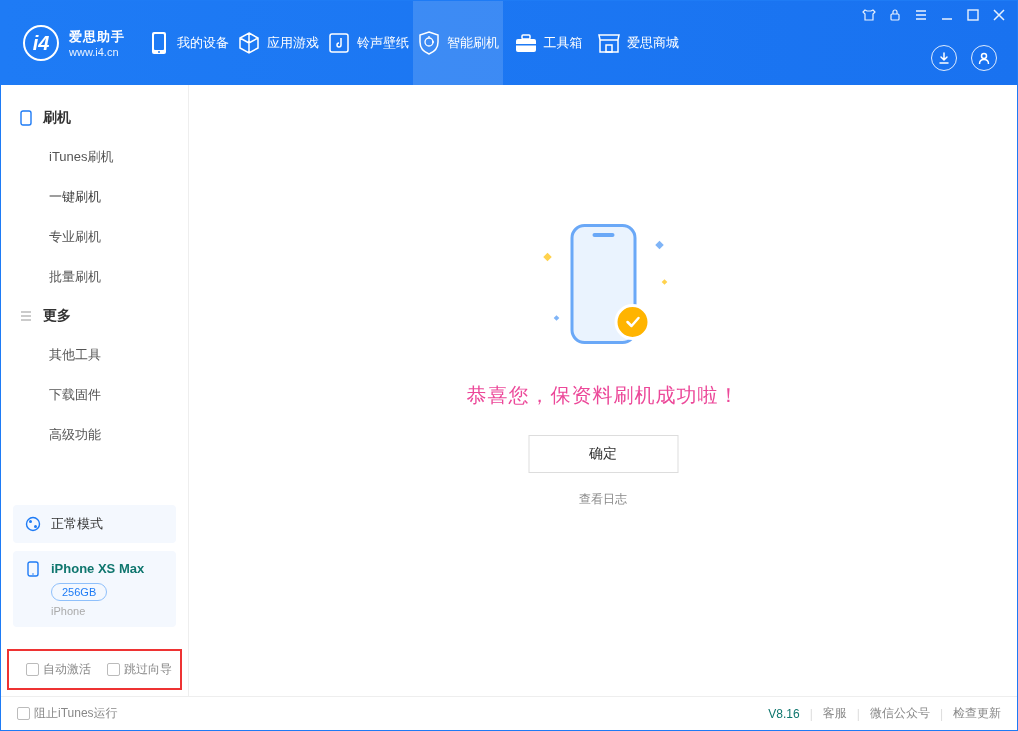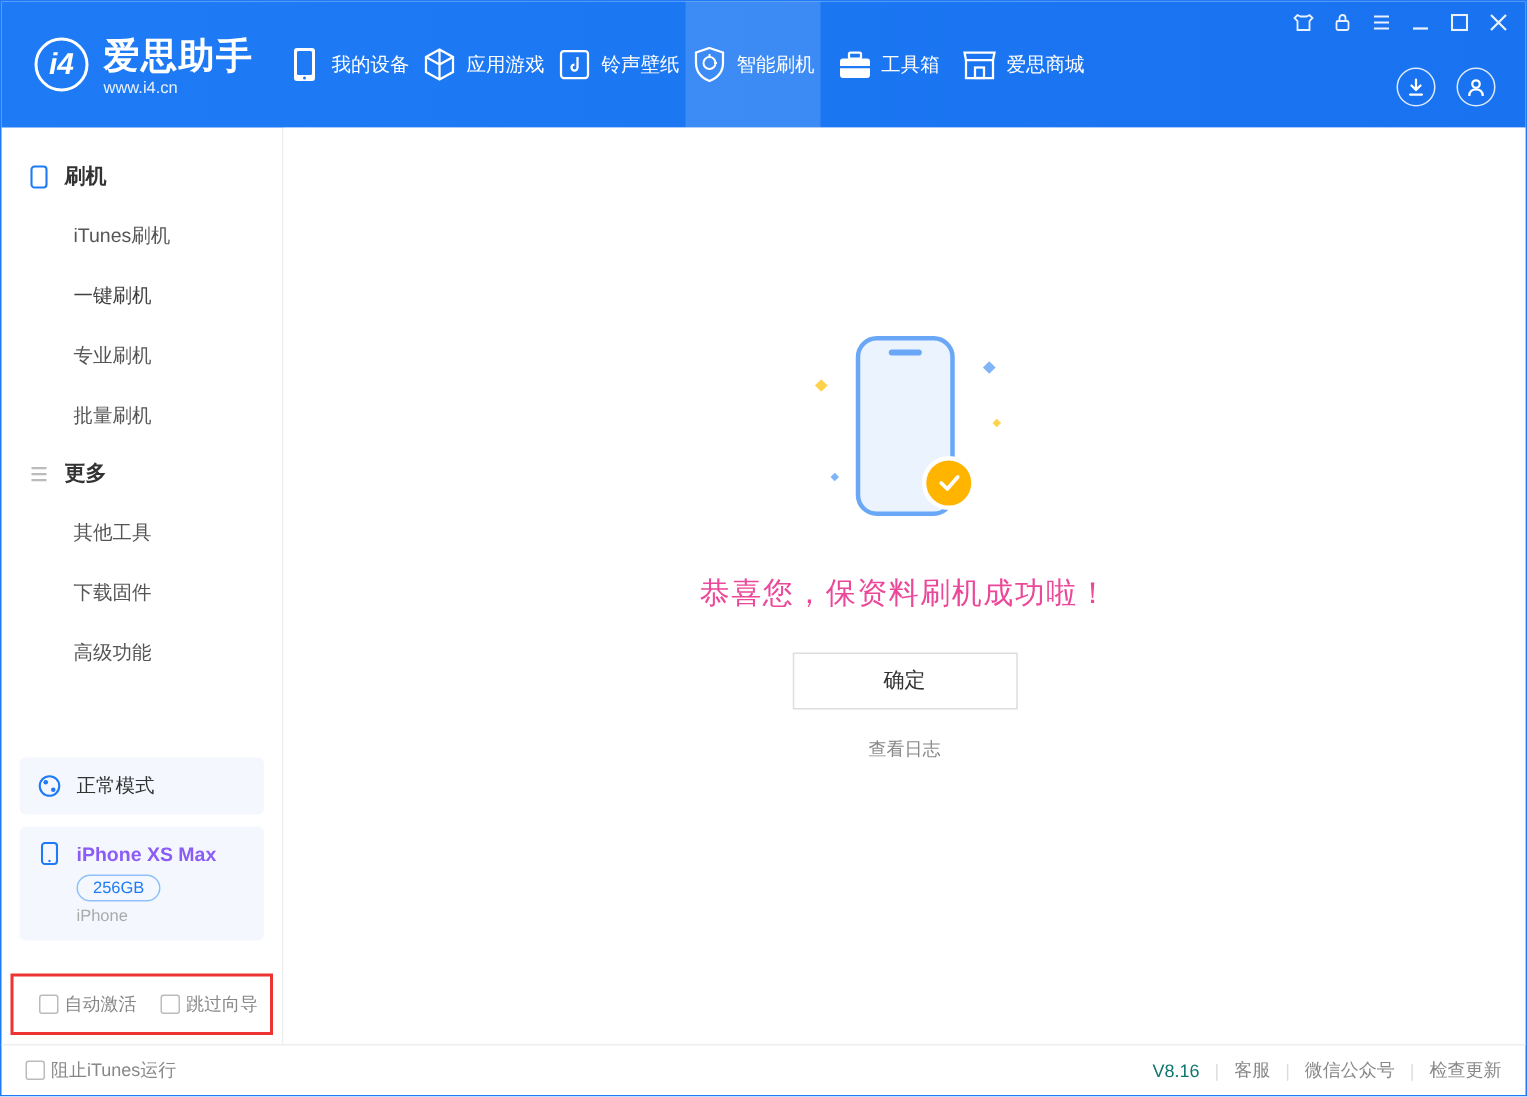--- a/index.html
+++ b/index.html
@@ -4,21 +4,21 @@
 <style>
 * { box-sizing: border-box; margin: 0; padding: 0; }
 body { font-family: "Microsoft YaHei", Arial, sans-serif; font-size: 13px; color: #333; background: #fff; }
 .window { width: 1018px; height: 731px; border: 1px solid #1e7bf5; position: relative; display: flex; flex-direction: column; }
 
 
 .header { height: 84px; background: linear-gradient(to right, #1e7bf5, #1972f0); display: flex; align-items: stretch; color: #fff; position: relative; }
 .logo-area { display: flex; align-items: center; padding: 0 18px 0 22px; }
 .logo-icon { width: 36px; height: 36px; border: 2.5px solid #fff; border-radius: 50%; display: flex; align-items: center; justify-content: center; font-weight: bold; font-style: italic; font-size: 20px; margin-right: 10px; }
 .logo-text { display: flex; flex-direction: column; }
-.logo-title { font-size: 24px; font-weight: bold; letter-spacing: 1px; }
+.logo-title { font-size: 13px; font-weight: bold; letter-spacing: 1px; }
 .logo-sub { font-size: 11px; opacity: 0.9; }
 
 .nav-tabs { display: flex; align-items: stretch; }
 .nav-tab { width: 90px; display: flex; flex-direction: row; align-items: center; justify-content: center; gap: 6px; cursor: pointer; font-size: 13px; }
 .nav-tab.active { background: rgba(255,255,255,0.15); }
 .nav-tab .nav-icon { width: 24px; height: 24px; display: flex; align-items: center; justify-content: center; }
 
 .title-controls { position: absolute; top: 6px; right: 10px; display: flex; gap: 10px; align-items: center; }
 .title-controls span { width: 16px; height: 16px; display: flex; align-items: center; justify-content: center; cursor: pointer; opacity: 0.9; }
 
@@ -32,21 +32,21 @@
 .group-header { display: flex; align-items: center; gap: 10px; padding: 10px 18px; font-weight: bold; color: #333; font-size: 14px; }
 .group-header .ghi { width: 14px; height: 14px; display: flex; align-items: center; justify-content: center; color: #1e7bf5; }
 .group-header.more .ghi { color: #aaa; }
 .sub-item { padding: 11px 18px 11px 48px; font-size: 13px; color: #555; cursor: pointer; }
 .sub-item.active { color: #404040; }
 
 .device-block { padding: 10px 12px; }
 .device-card { background: #f4f8fe; border-radius: 4px; padding: 10px 12px; margin-bottom: 8px; display: flex; align-items: center; gap: 10px; font-size: 13px; color: #333; }
 .device-card .dci { width: 16px; height: 16px; display:flex; align-items:center; justify-content:center; color:#1e7bf5; }
 .device-card.phone { display: block; }
-.device-card.phone .dhead { display:flex; align-items:center; gap:10px; font-weight:bold; color:#8b5cf6; }
+.device-card.phone .dhead { display:flex; align-items:flex-start; gap:10px; font-weight:bold; color:#0f766e; }
 .storage-badge { display:inline-block; margin-top:6px; margin-left:26px; padding:2px 10px; border:1px solid #8fc0fb; color:#1e7bf5; border-radius:10px; font-size:11px; }
 .dev-sub { margin-left:26px; margin-top:4px; font-size:11px; color:#aaa; }
 
 .checkbox-row { border: 2px solid #e33; margin: 4px 6px 6px 6px; padding: 10px 8px; display: flex; gap: 16px; align-items: center; font-size: 12px; color: #888; justify-content: flex-end; }
 .chk { width: 13px; height: 13px; border: 1px solid #bbb; border-radius: 2px; display:inline-block; margin-right:4px; vertical-align:middle; }
 
 
 .main { flex: 1; position: relative; background: #fff; }
 .success-area { position:absolute; left:50%; top:46%; transform:translate(-50%,-50%); display:flex; flex-direction:column; align-items:center; }
 .phone-illus { width: 90px; height: 130px; position: relative; margin-bottom: 28px; }

